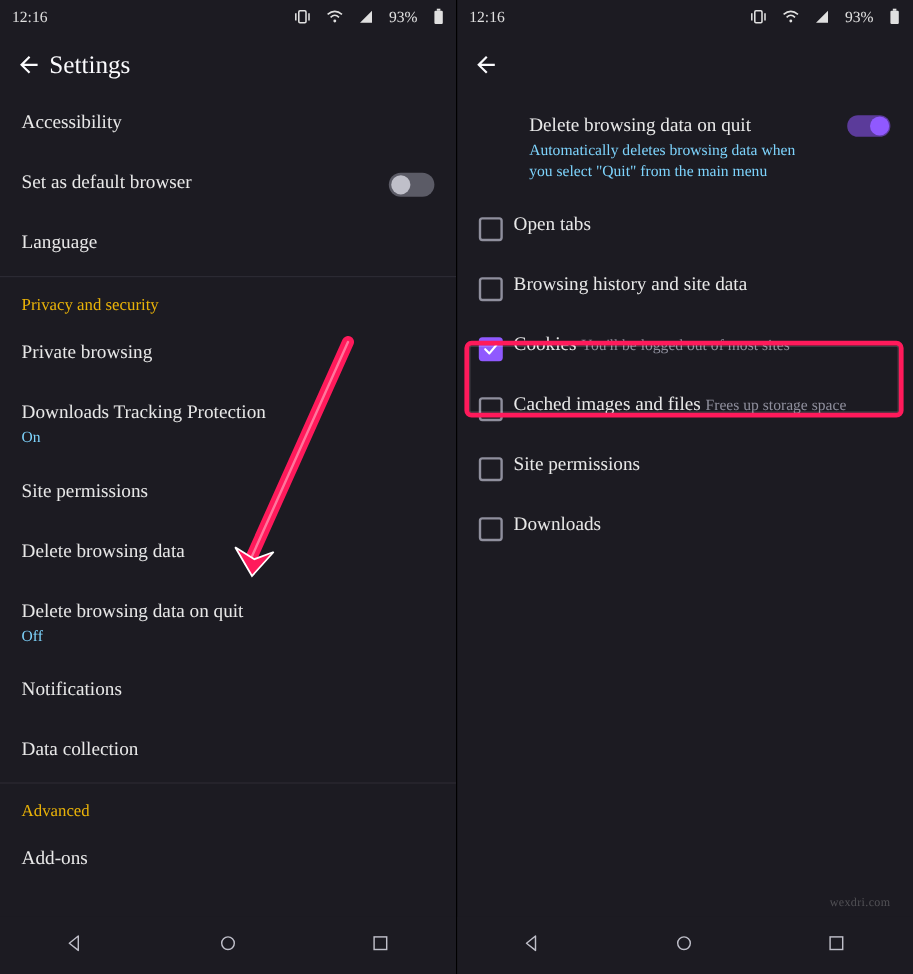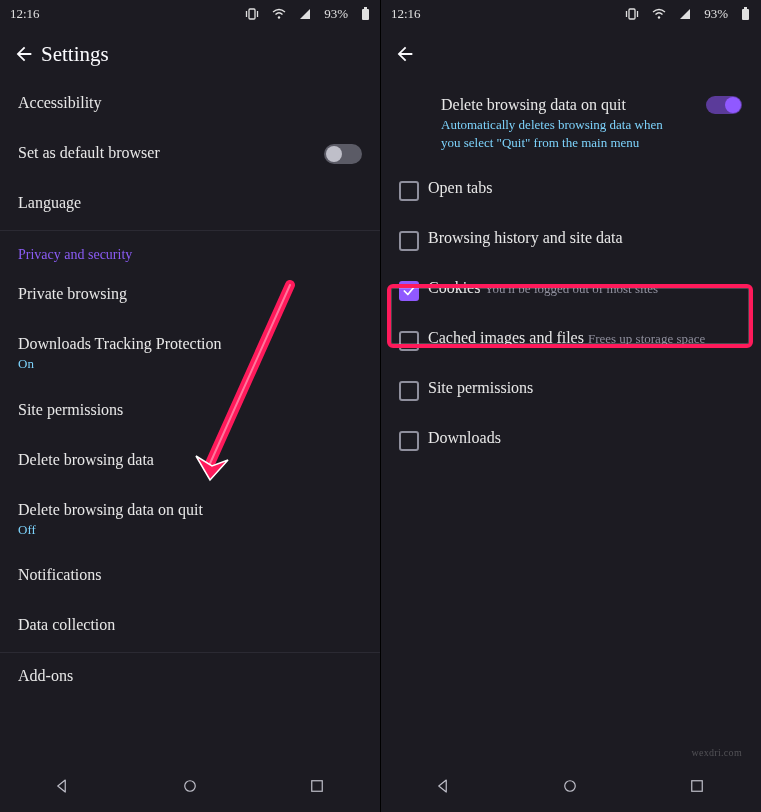--- a/index.html
+++ b/index.html
@@ -62,21 +62,21 @@
     justify-content: space-between;
     min-height: 50px;
     cursor: pointer;
   }
   .row .text-col { display: flex; flex-direction: column; gap: 2px; flex:1; min-width:0;}
   .row .label { font-size: 16px; color: #e8e8e8; }
   .row .sub { font-size: 13px; color: #7dd3fc; line-height:1.35;}
   .section-header {
     padding: 16px 18px 8px;
     font-size: 14px;
-    color: #8b5cf6;
+    color: #eab308;
     font-weight: 500;
   }
   .divider { height: 1px; background: #2b2a33; margin: 0; }
 
   
   .toggle {
     width: 38px; height: 20px; border-radius: 10px;
     background: #5b5b66; position: relative; flex-shrink:0;
   }
   .toggle .knob {
@@ -247,20 +247,21 @@
         <span class="label">Notifications</span>
       </div>
   </div>
   <div class="row">
     <div class="text-col">
         <span class="label">Data collection</span>
       </div>
   </div>
   <div class="divider"></div>
 
+  <div class="section-header">Advanced</div>
   <div class="row">
     <div class="text-col">
         <span class="label">Add-ons</span>
       </div>
   </div>
 
   <svg class="arrow-annot" style="left:190px; top:280px;" width="120" height="210" viewBox="0 0 120 210">
     <defs>
       <linearGradient id="ag" x1="0" y1="0" x2="0" y2="1">
         <stop offset="0" stop-color="#ff1a5b"></stop>

